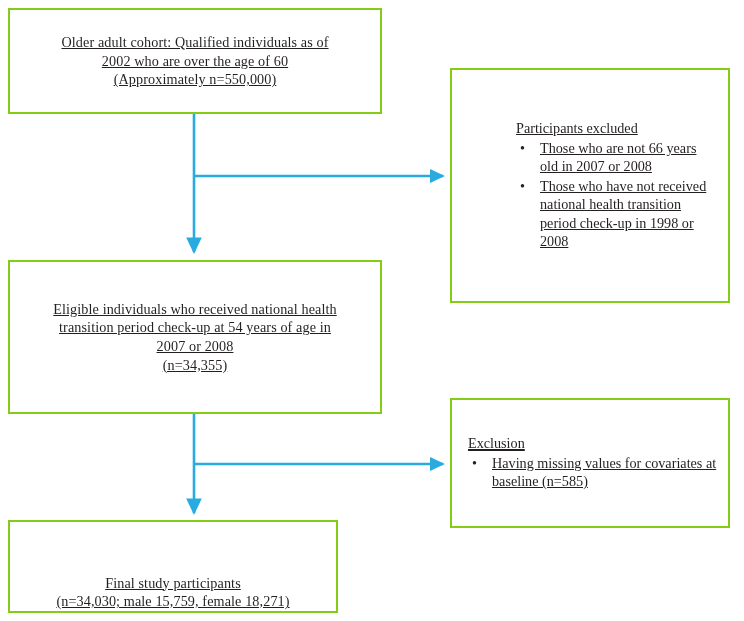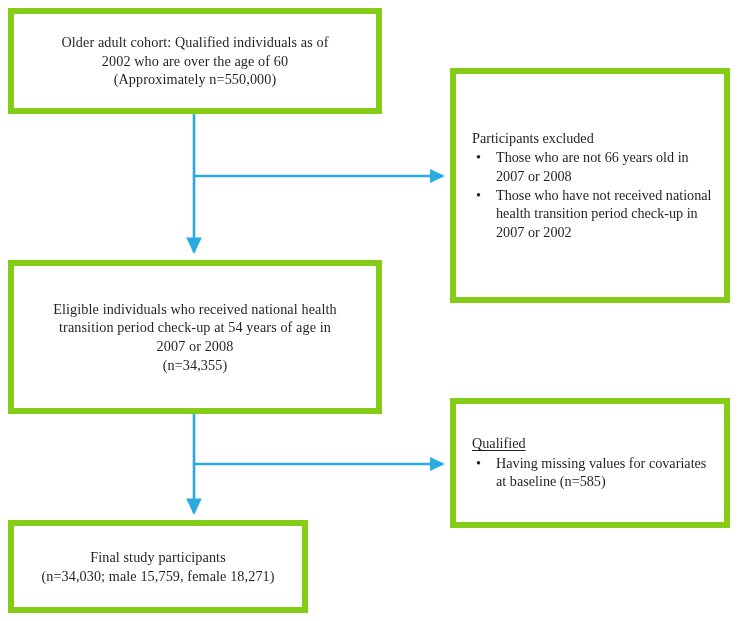--- a/index.html
+++ b/index.html
@@ -22,42 +22,43 @@
     position: absolute;
     left: 0;
     top: 0;
     width: 744px;
     height: 621px;
     pointer-events: none;
   }
   .node {
     position: absolute;
     box-sizing: border-box;
-    border: 6px solid #84cc16;
+    border: 2px solid #84cc16;
     background: #ffffff;
     display: flex;
     flex-direction: column;
     justify-content: center;
+    text-decoration: underline;
   }
   .node.center-node {
     align-items: center;
     text-align: center;
   }
   .node-text {
     font-size: 14.2px;
     line-height: 1.32;
     padding: 0 12px;
     white-space: pre-line;
     letter-spacing: 0.1px;
   }
   
   #node-cohort      { left: 8px;   top: 8px;   width: 374px; height: 106px; }
   #node-eligible    { left: 8px;   top: 260px; width: 374px; height: 154px; }
-  #node-final       { left: 8px;   top: 520px; width: 300px; height: 93px;  }
-  #node-excluded    { left: 450px; top: 68px;  width: 280px; height: 235px; }
+  #node-final       { left: 8px;   top: 520px; width: 330px; height: 93px; justify-content: flex-end;  }
+  #node-excluded    { left: 450px; top: 68px;  width: 280px; height: 235px; padding-left: 48px; }
   #node-exclusion   { left: 450px; top: 398px; width: 280px; height: 130px; }
 
   .side-box-inner {
     padding: 0 10px 0 14px;
     font-size: 14.2px;
     line-height: 1.3;
   }
   .side-title {
     margin: 0 0 1px 0;
     padding-left: 2px;
@@ -133,29 +134,29 @@
   <div class="node" id="node-excluded">
     <div class="side-box-inner">
       <p class="side-title">Participants excluded</p>
       <ul class="bullets">
         <li>
           <span class="bullet-dot">•</span>
           <span>Those who are not 66 years old in 2007 or 2008</span>
         </li>
         <li>
           <span class="bullet-dot">•</span>
-          <span>Those who have not received national health transition period check-up in 2007 or 2002</span>
+          <span>Those who have not received national health transition period check-up in 1998 or 2008</span>
         </li>
       </ul>
     </div>
   </div>
 
   <div class="node" id="node-exclusion">
     <div class="side-box-inner">
-      <p class="side-title underline">Qualified</p>
+      <p class="side-title underline">Exclusion</p>
       <ul class="bullets">
         <li>
           <span class="bullet-dot">•</span>
           <span>Having missing values for covariates at baseline (n=585)</span>
         </li>
       </ul>
     </div>
   </div>
 
 </div>

